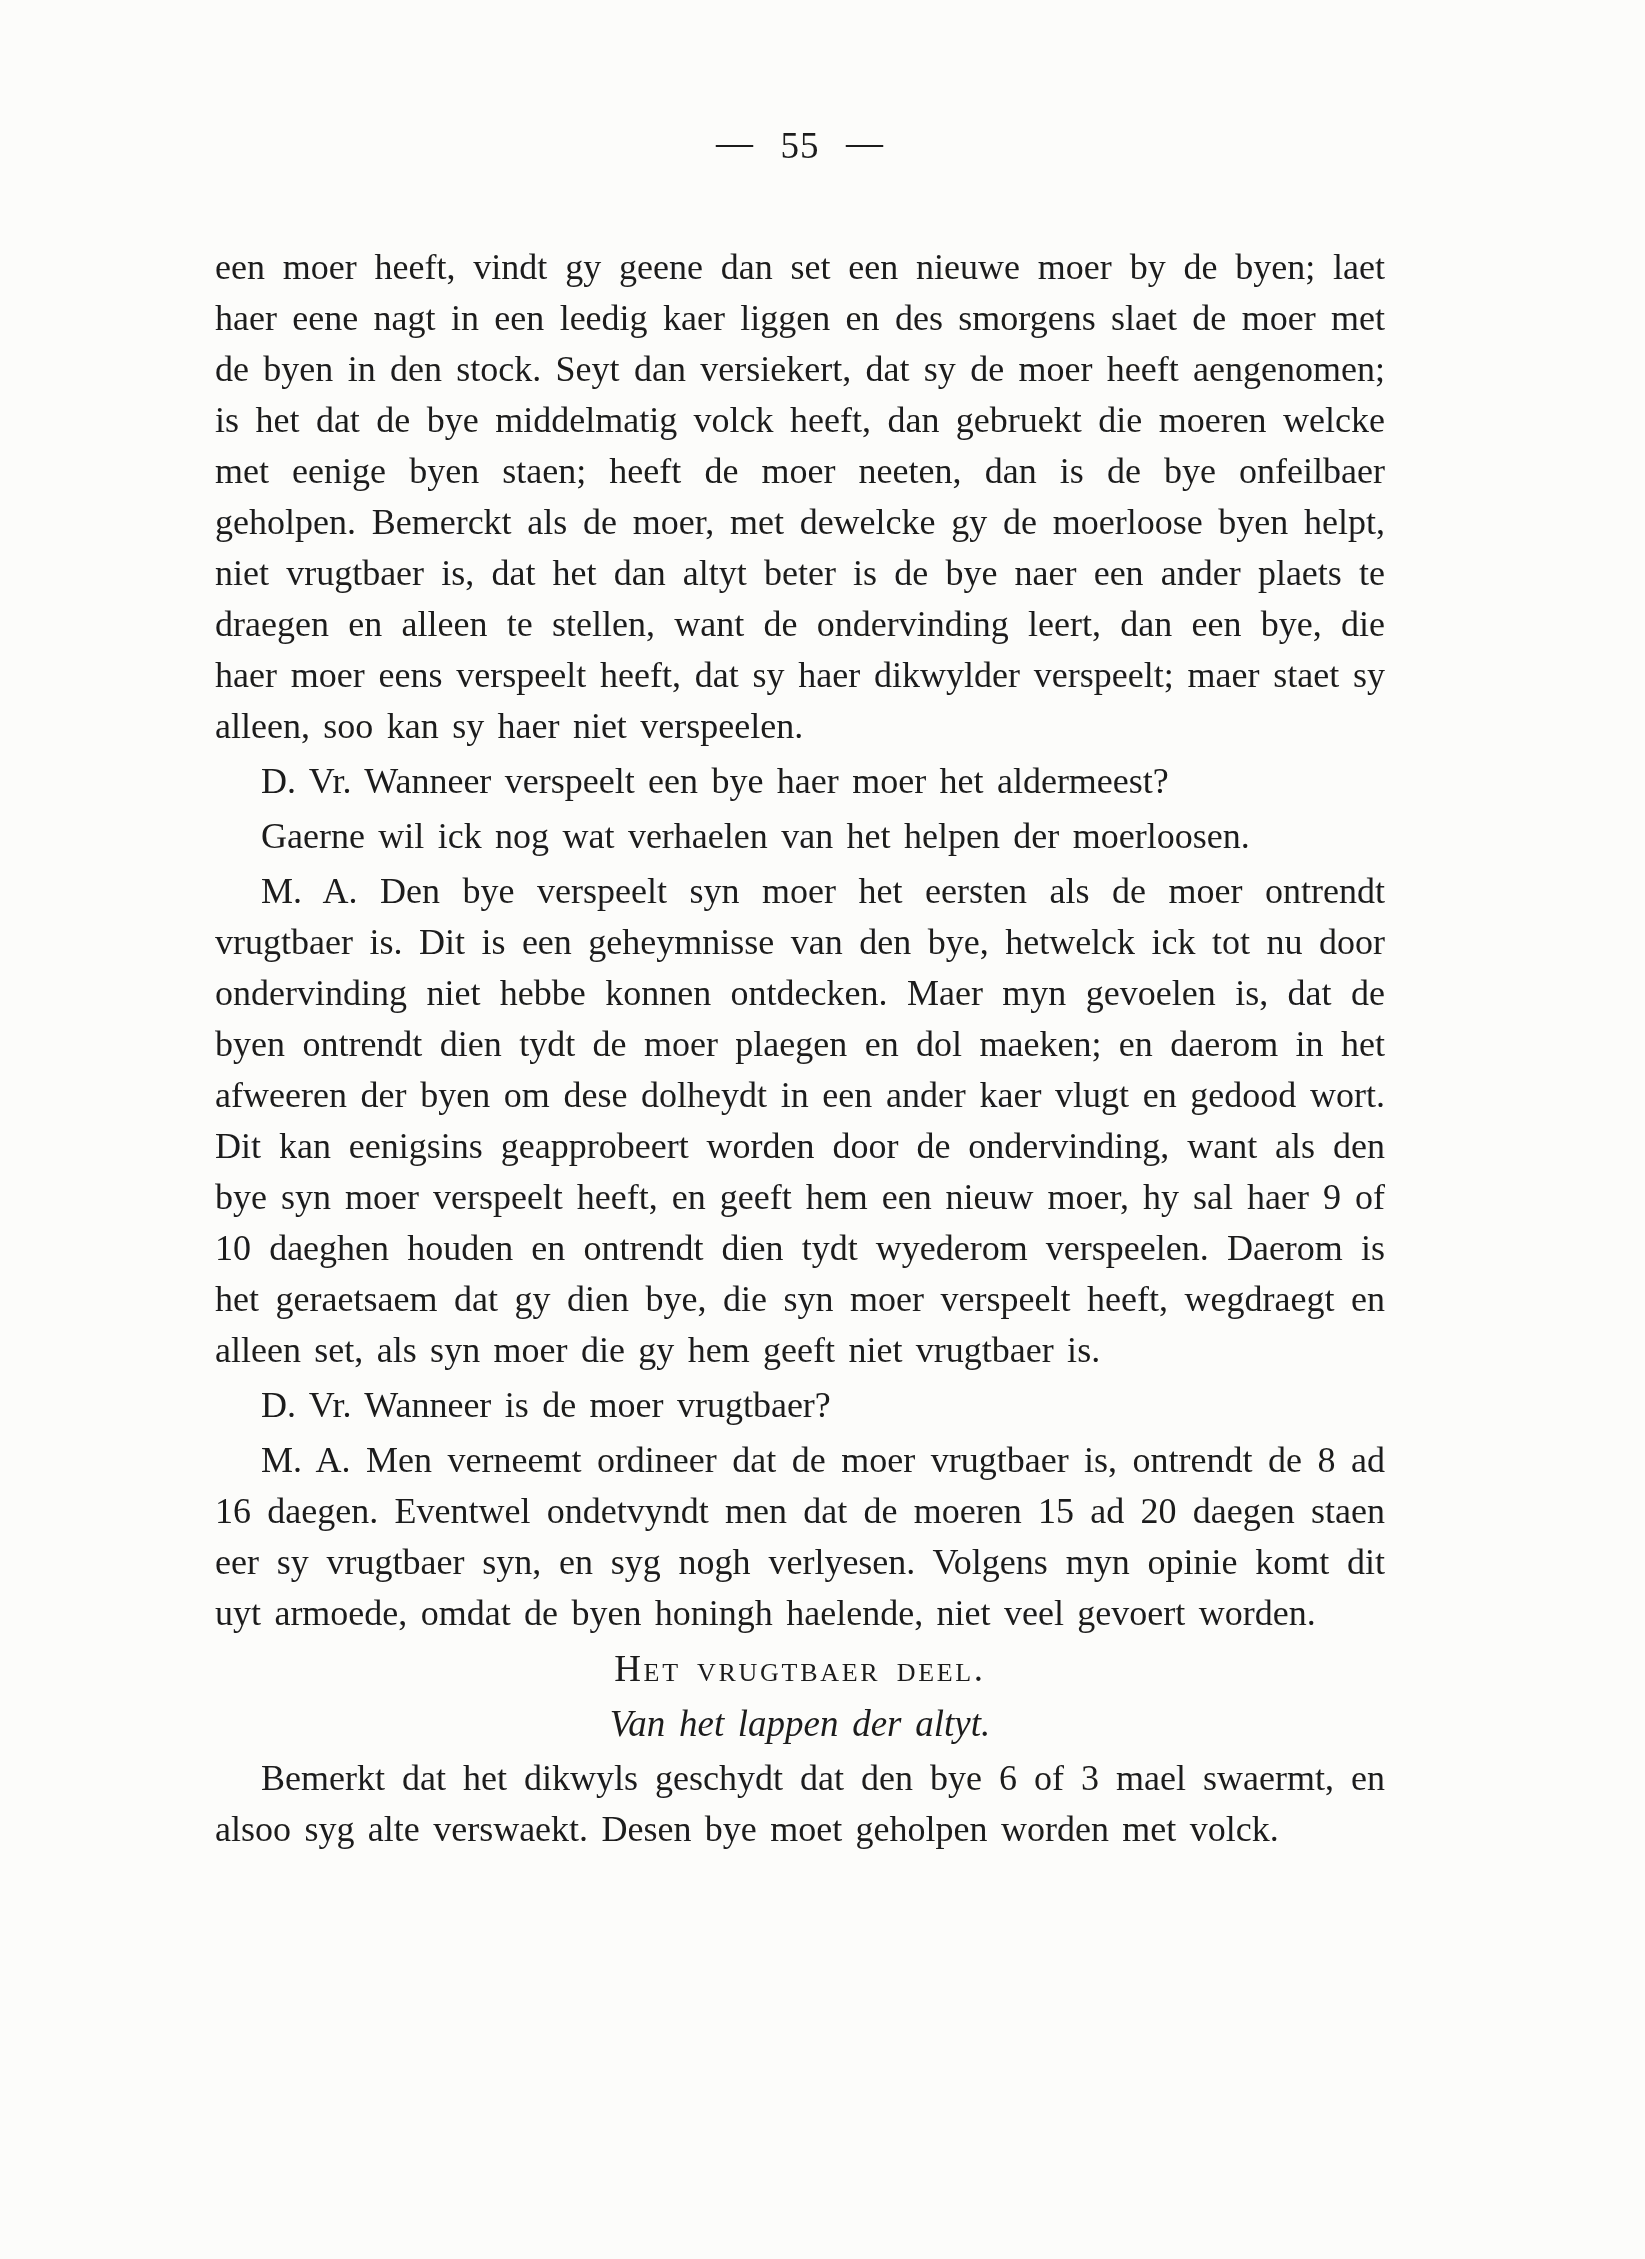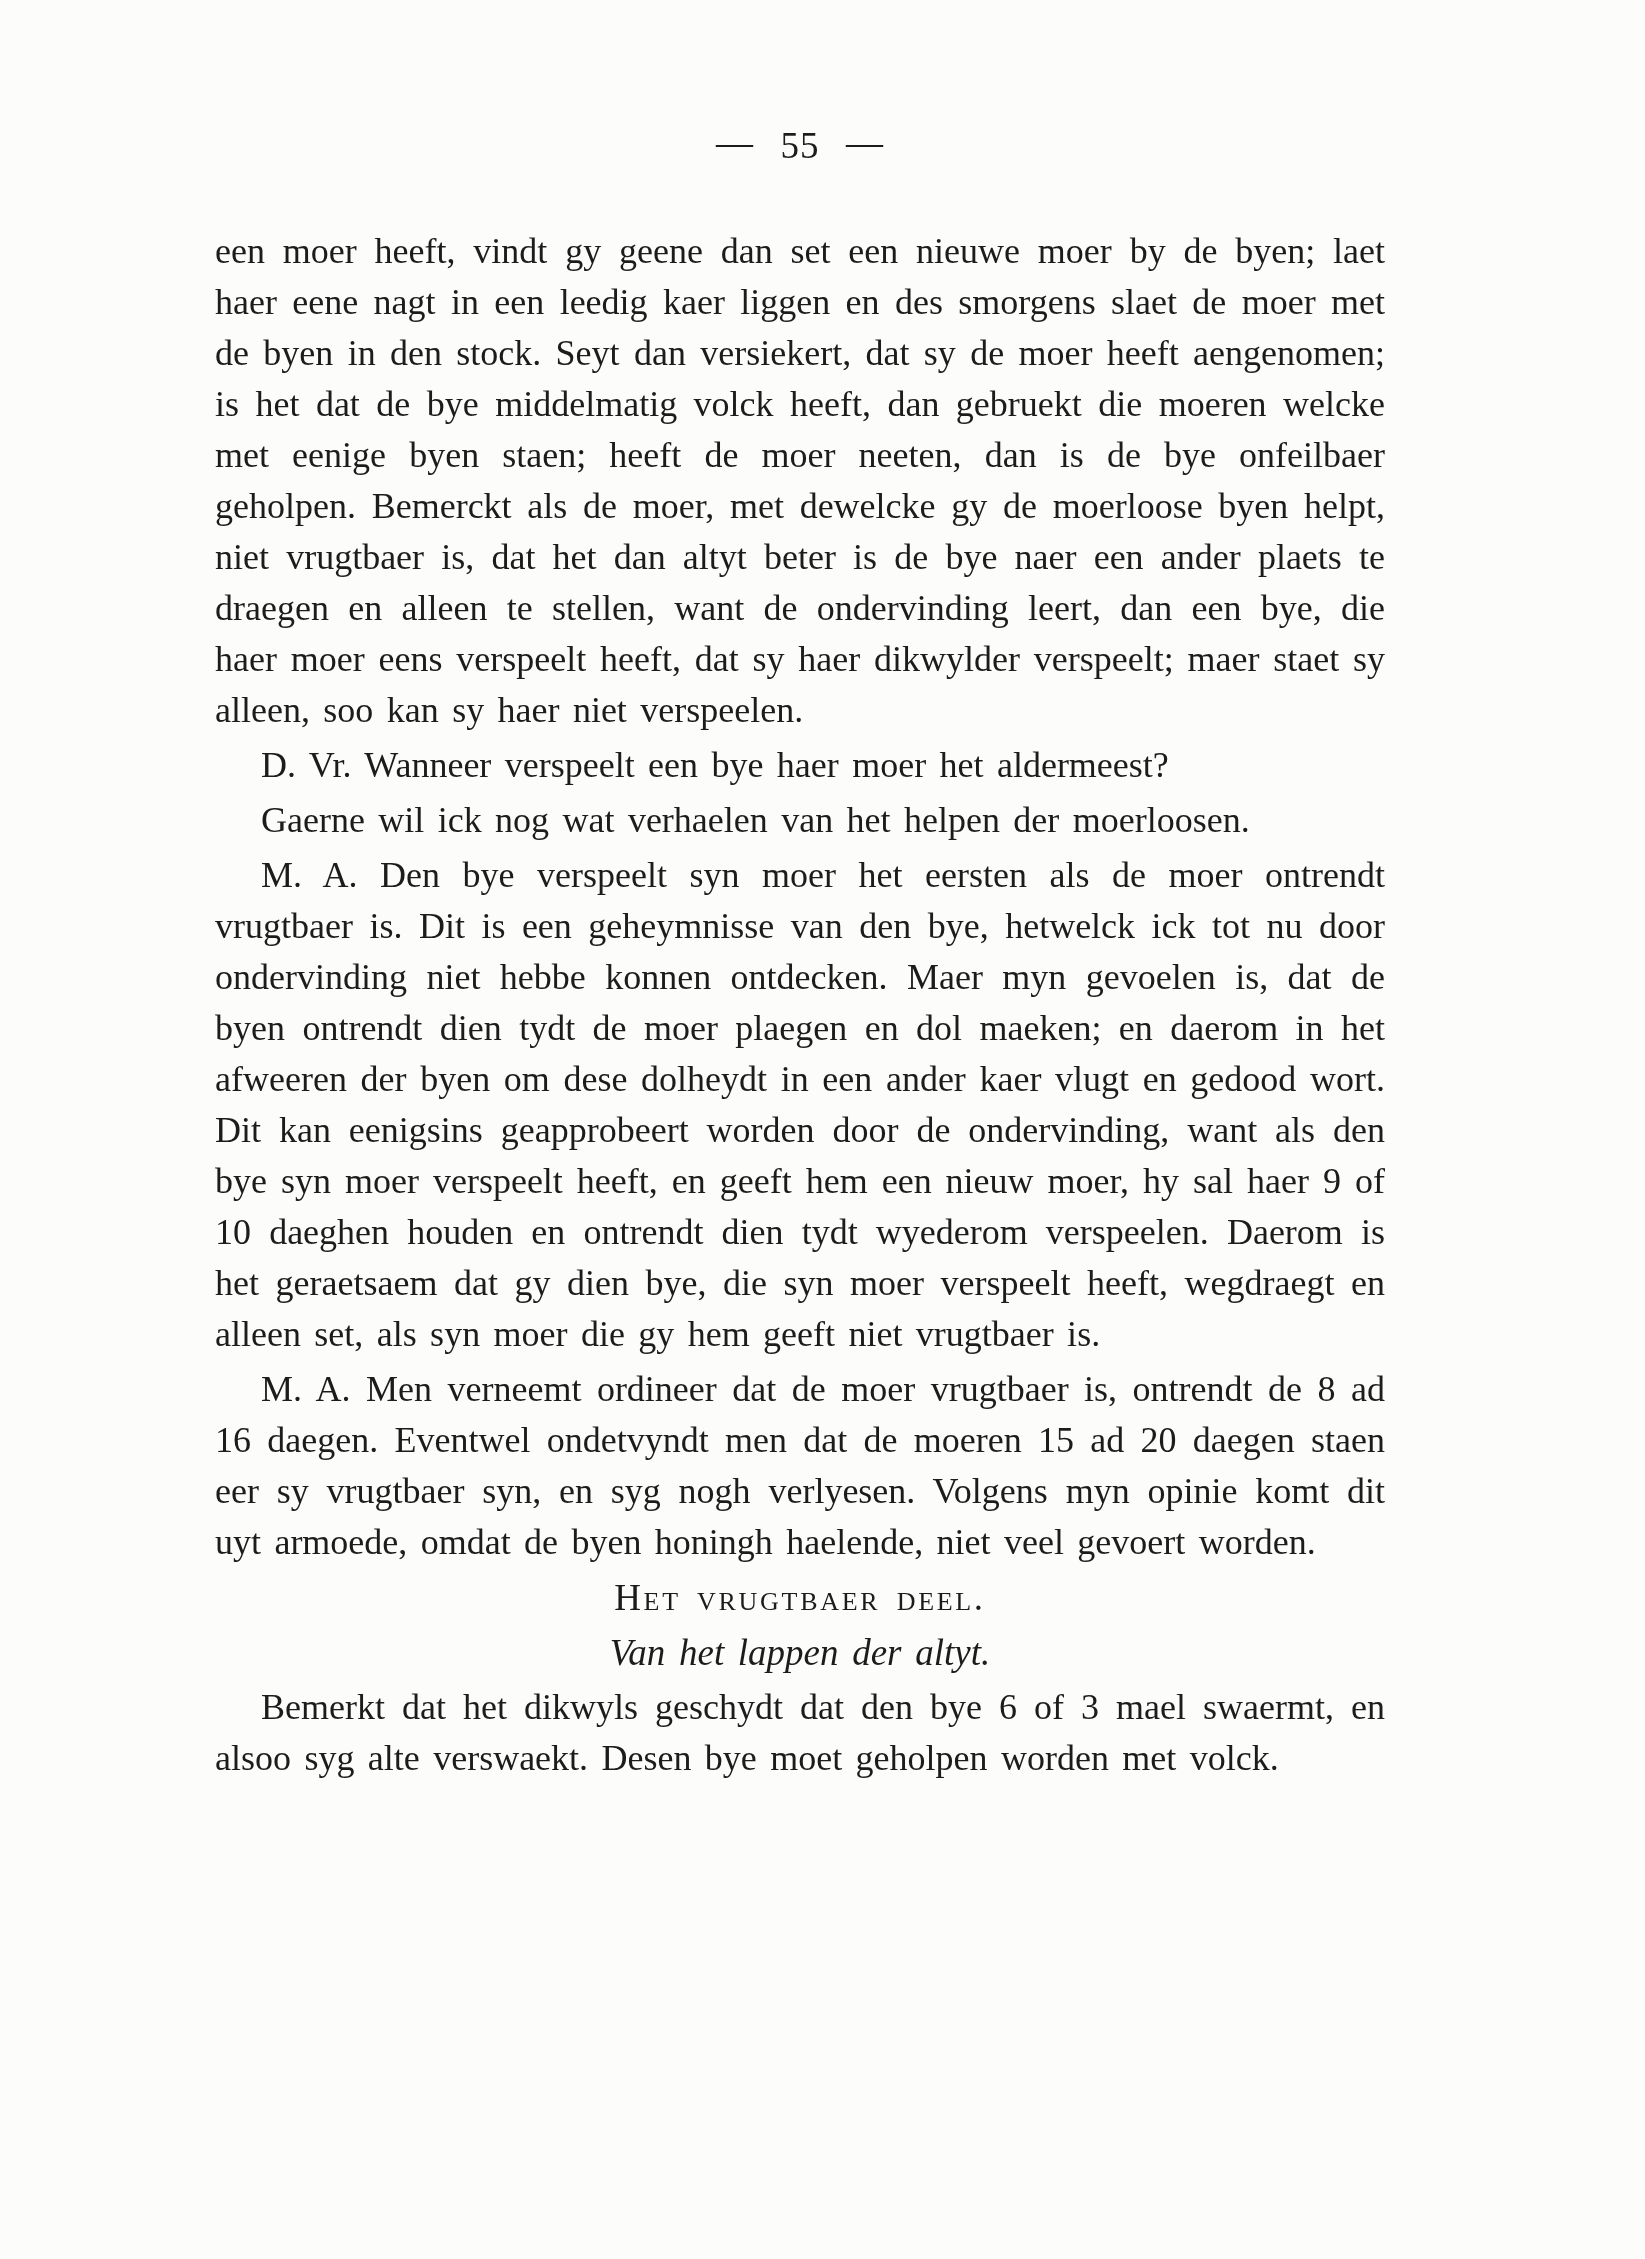--- a/index.html
+++ b/index.html
@@ -16,21 +16,21 @@
     color: #1c1c1c;
     font-family: "Liberation Serif", "DejaVu Serif", serif;
     box-sizing: border-box;
     padding: 124px 257px 0 211px;
     overflow: hidden;
   }
   .page-header {
     text-align: center;
     font-size: 37px;
     letter-spacing: 0.9px;
-    margin-bottom: 59px;
+    margin-bottom: 75px;
     color: #1c1c1c;
   }
   .page-header .dash {
     display: inline-block;
     margin: 0 26.6px;
     position: relative;
     top: -3.5px;
   }
   .page-header .num {
     display: inline-block;
@@ -79,20 +79,21 @@
   <div class="text-block">
 
     <p class="no-indent">een moer heeft, vindt gy geene dan set een nieuwe moer by de byen; laet haer eene nagt in een leedig kaer liggen en des smorgens slaet de moer met de byen in den stock. Seyt dan versiekert, dat sy de moer heeft aengenomen; is het dat de bye middelmatig volck heeft, dan gebruekt die moeren welcke met eenige byen staen; heeft de moer neeten, dan is de bye onfeilbaer geholpen. Bemerckt als de moer, met dewelcke gy de moerloose byen helpt, niet vrugtbaer is, dat het dan altyt beter is de bye naer een ander plaets te draegen en alleen te stellen, want de ondervinding leert, dan een bye, die haer moer eens verspeelt heeft, dat sy haer dikwylder verspeelt; maer staet sy alleen, soo kan sy haer niet verspeelen.</p>
 
     <p class="indent">D. Vr. Wanneer verspeelt een bye haer moer het aldermeest?</p>
 
     <p class="indent">Gaerne wil ick nog wat verhaelen van het helpen der moerloosen.</p>
 
     <p class="indent">M. A. Den bye verspeelt syn moer het eersten als de moer ontrendt vrugtbaer is. Dit is een geheymnisse van den bye, hetwelck ick tot nu door ondervinding niet hebbe konnen ontdecken. Maer myn gevoelen is, dat de byen ontrendt dien tydt de moer plaegen en dol maeken; en daerom in het afweeren der byen om dese dolheydt in een ander kaer vlugt en gedood wort. Dit kan eenigsins geapprobeert worden door de ondervinding, want als den bye syn moer verspeelt heeft, en geeft hem een nieuw moer, hy sal haer 9 of 10 daeghen houden en ontrendt dien tydt wyederom verspeelen. Daerom is het geraetsaem dat gy dien bye, die syn moer verspeelt heeft, wegdraegt en alleen set, als syn moer die gy hem geeft niet vrugtbaer is.</p>
 
+    <p class="indent">D. Vr. Wanneer is de moer vrugtbaer?</p>
 
     <p class="indent">M. A. Men verneemt ordineer dat de moer vrugtbaer is, ontrendt de 8 ad 16 daegen. Eventwel ondetvyndt men dat de moeren 15 ad 20 daegen staen eer sy vrugtbaer syn, en syg nogh verlyesen. Volgens myn opinie komt dit uyt armoede, omdat de byen honingh haelende, niet veel gevoert worden.</p>
 
     <p class="section-heading">Het vrugtbaer deel.</p>
 
     <p class="section-subheading">Van het lappen der altyt.</p>
 
     <p class="indent">Bemerkt dat het dikwyls geschydt dat den bye 6 of 3 mael swaermt, en alsoo syg alte verswaekt. Desen bye moet geholpen worden met volck.</p>
 
   </div>

